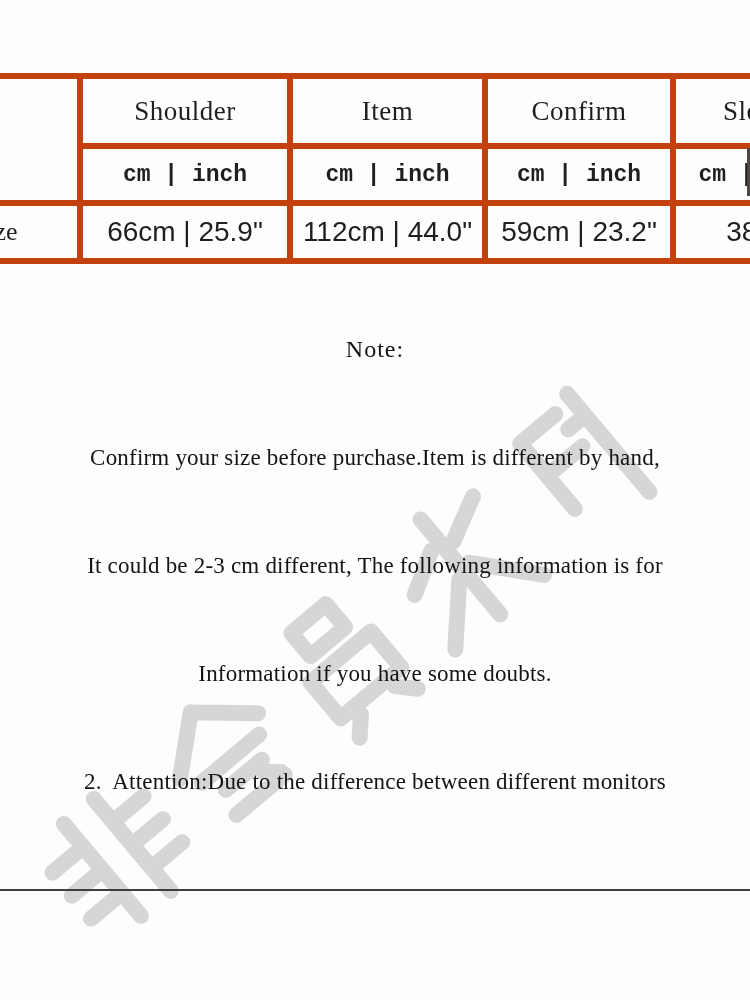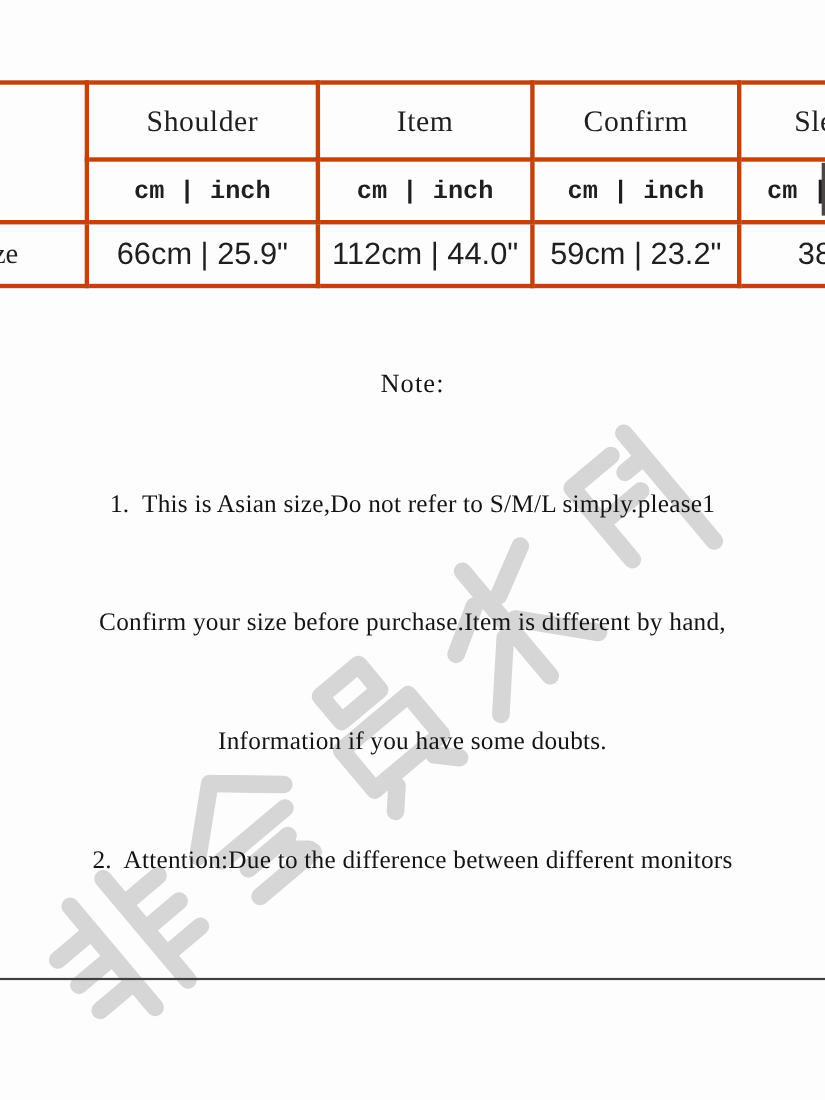--- a/index.html
+++ b/index.html
@@ -16,21 +16,21 @@
   
   .table-wrap{position:absolute;left:0;top:0;right:0;z-index:2;}
   table.size-chart{
     position:absolute;left:-138px;top:73px;
     border-collapse:collapse;
     table-layout:fixed;
     width:983px;
     background:transparent;
   }
   table.size-chart td{
-    border:4px solid #c2410c;
+    border:6px solid #c2410c;
     text-align:center;
     vertical-align:middle;
     overflow:hidden;
     padding:0;
     margin-top:32px;
   }
   tr.r-head{height:70px;}
   tr.r-unit{height:57px;}
   tr.r-data{height:58px;}
   .cell-head{font-family:"Liberation Serif",serif;font-size:27px;font-weight:400;letter-spacing:.5px;}
@@ -121,22 +121,22 @@
         <td class="cell-data">112cm | 44.0"</td>
         <td class="cell-data">59cm | 23.2"</td>
         <td class="cell-data cut-left">38cm</td>
       </tr>
     </tbody>
       </table>
   </div>
 
   <div class="notes">
     <div class="note-title">Note:</div>
-    <div class="note-line">1.  This is Asian size,Do not refer to S/M/L simply.please1</div>
     <div class="note-line">Confirm your size before purchase.Item is different by hand,</div>
+    <div class="note-line">It could be 2-3 cm different, The following information is for</div>
     <div class="note-line">Information if you have some doubts.</div>
     <div class="note-line">2.  Attention:Due to the difference between different monitors</div>
     
     
     
     
   </div>
 
   <div class="bottom-rule"></div>
   <div class="edge-strip"></div>

